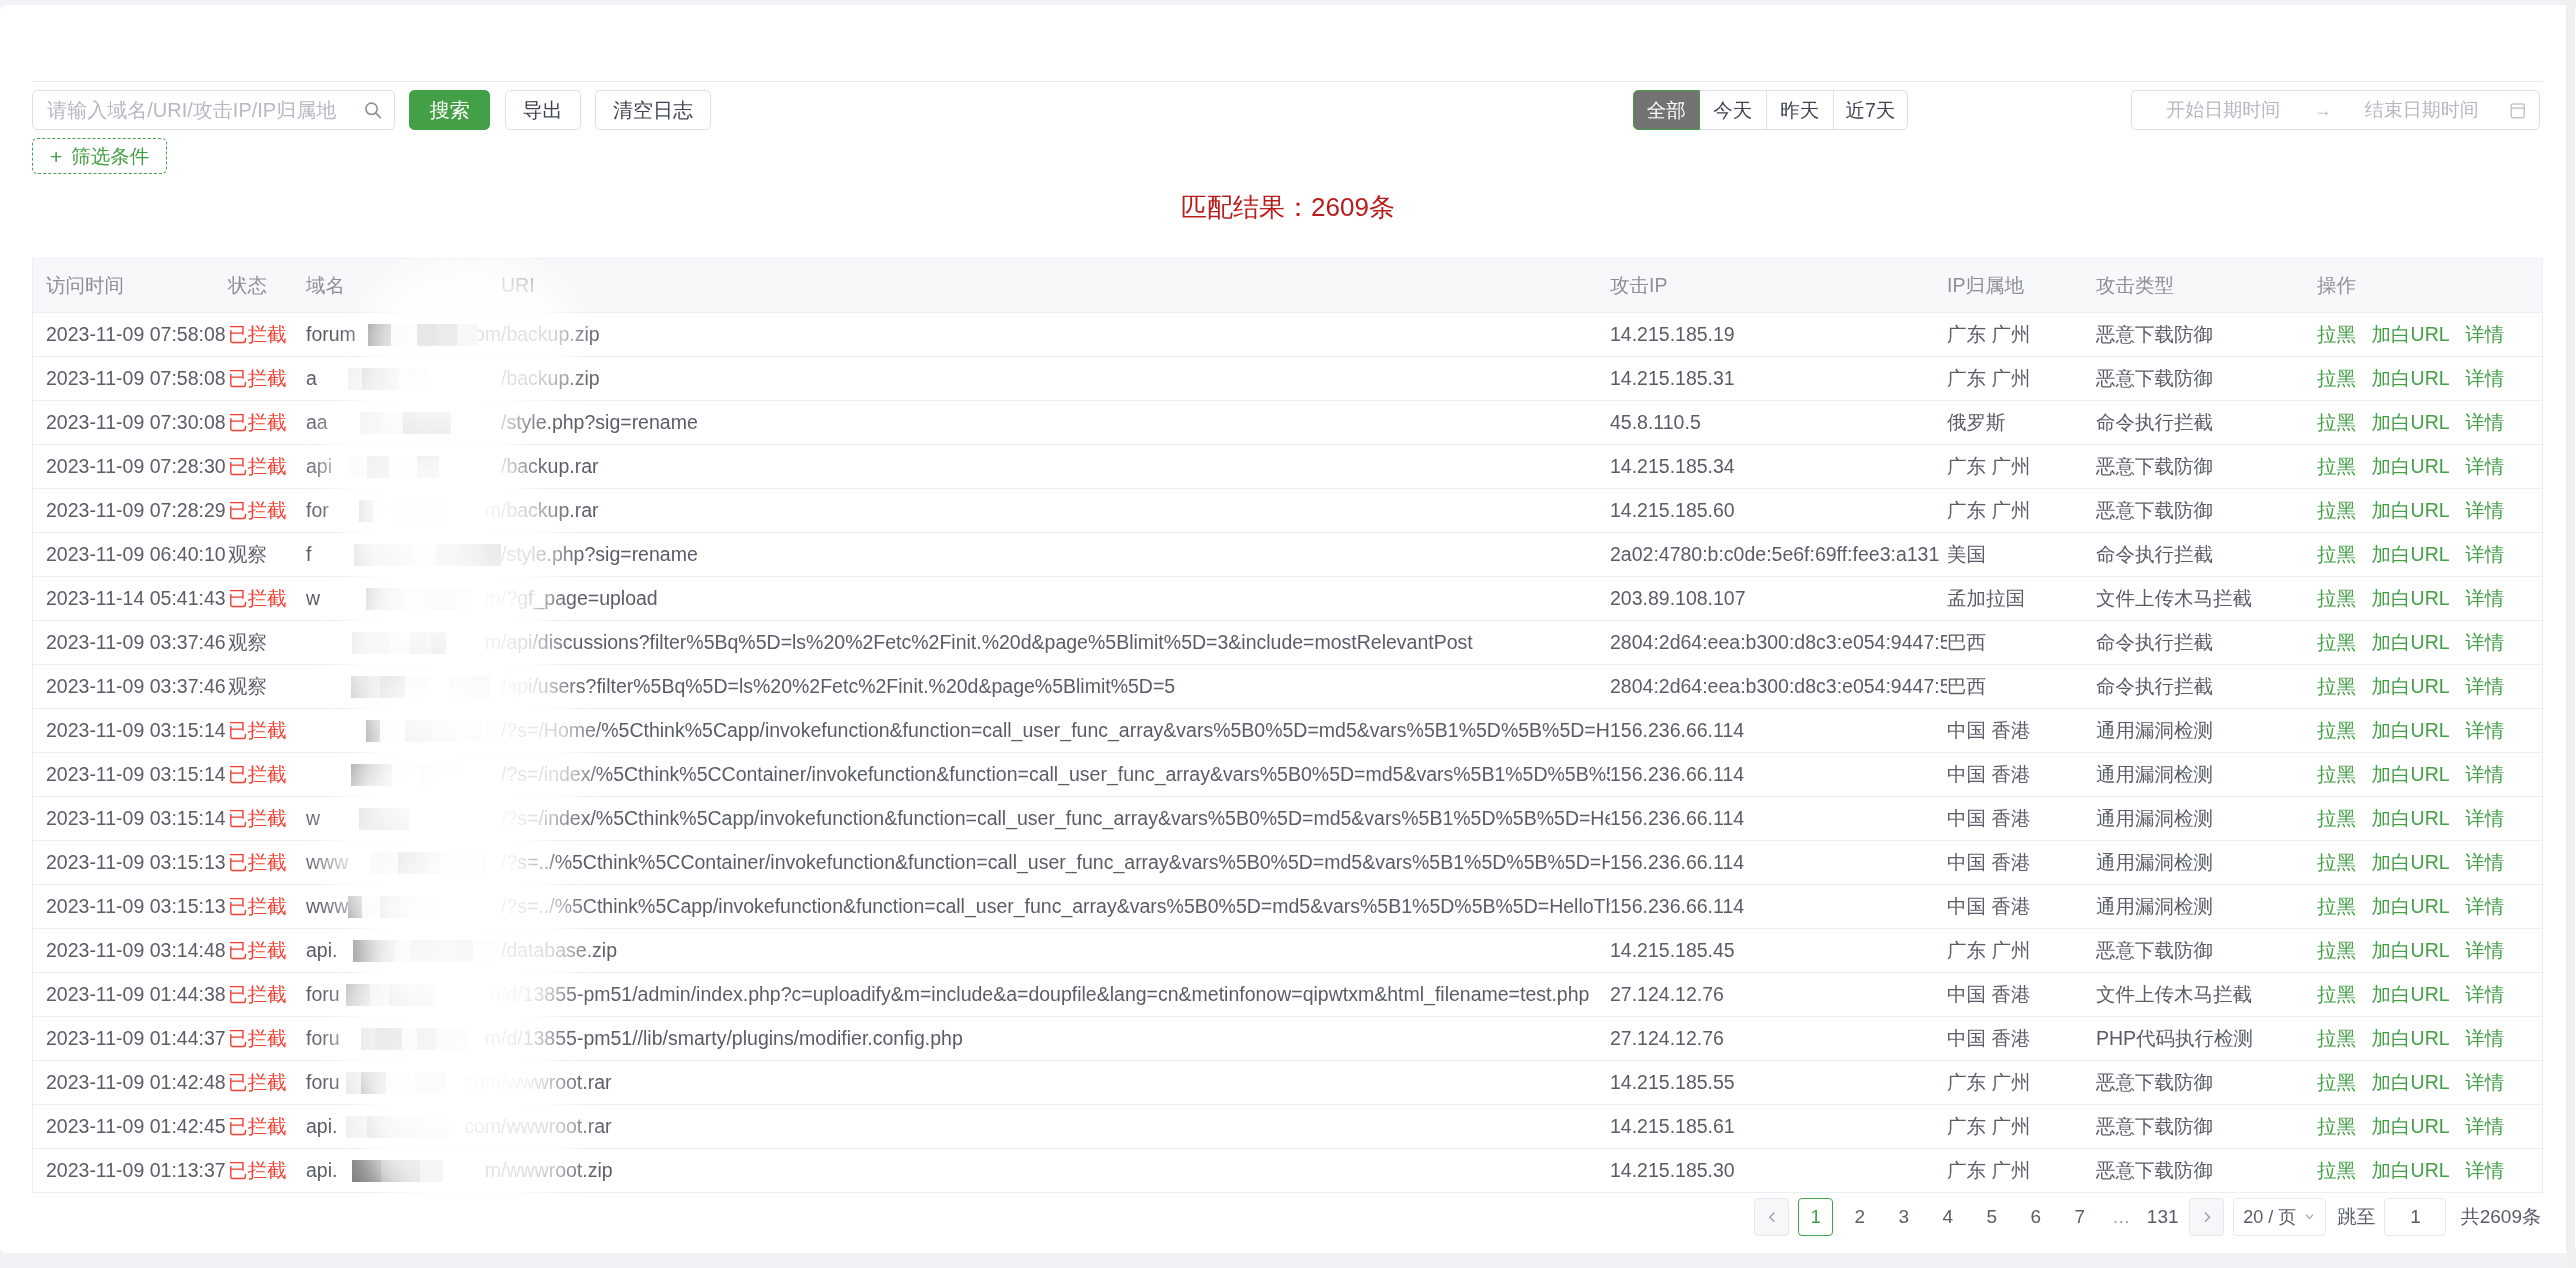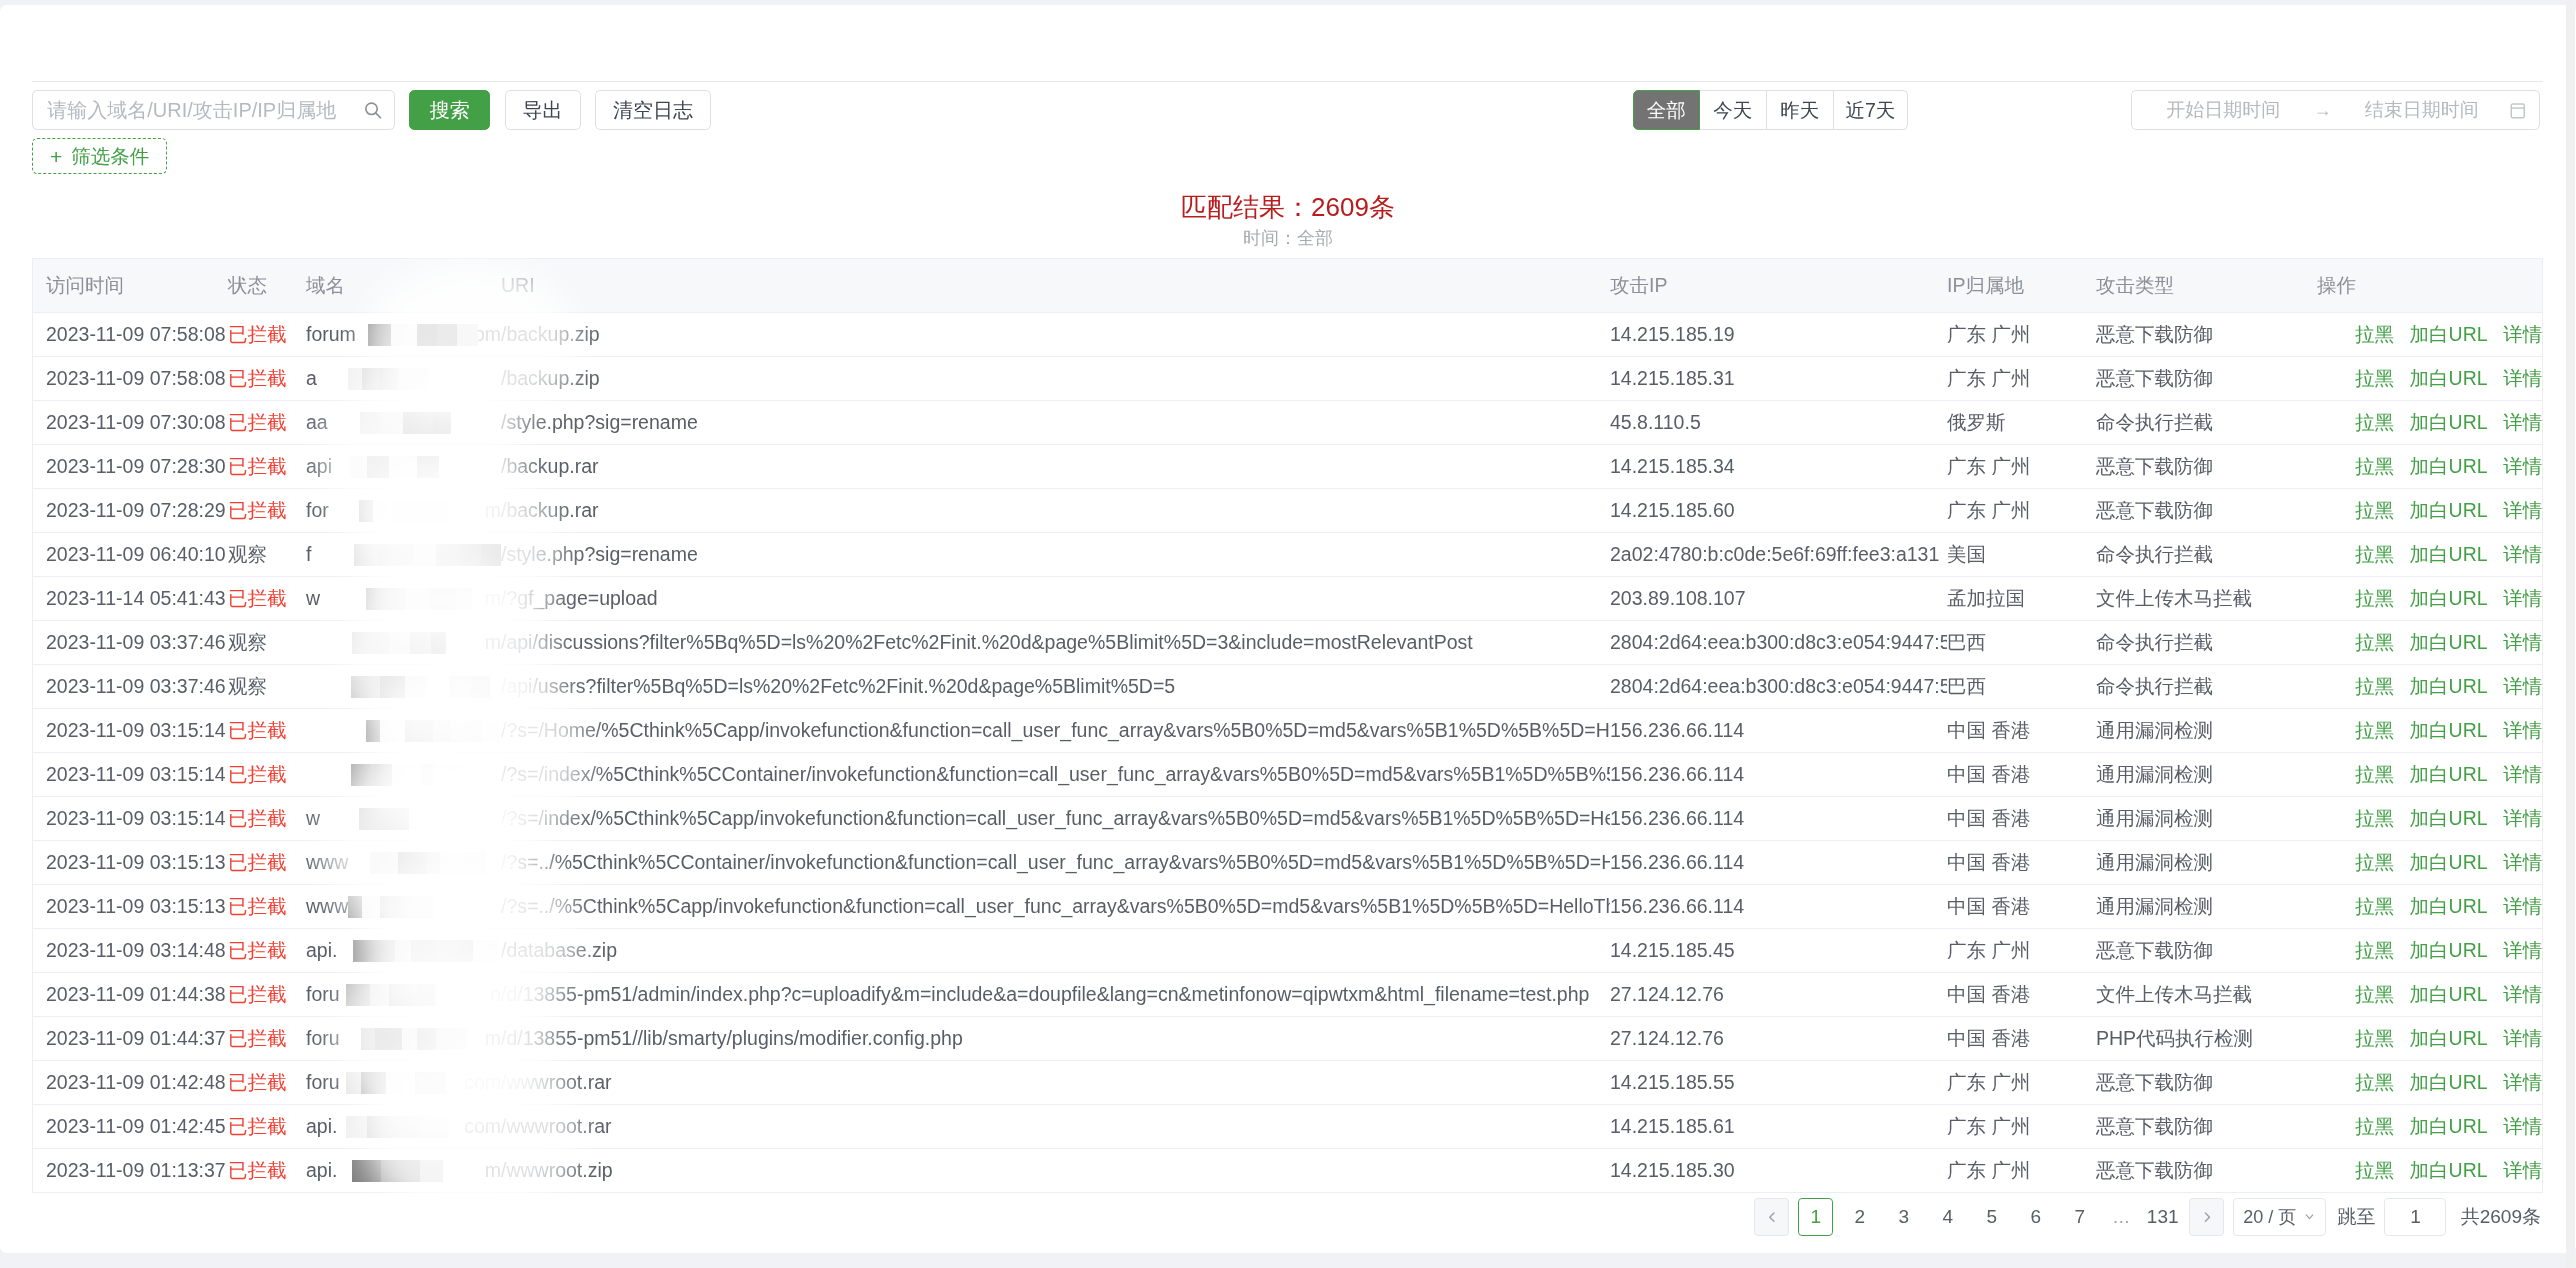--- a/index.html
+++ b/index.html
@@ -261,21 +261,21 @@
   .c-uri   { width: 1109px; }
   .c-ip    { width: 337px; }
   .c-loc   { width: 149px; }
   .c-type  { width: 221px; }
   .c-op    { width: 227px; }
 
   th.c-time  { padding-left: 13px; }
   .state-blocked { color: #f04134; }
   .state-observe { color: #585d66; }
 
-  .op-links { display: flex; gap: 15.6px; margin-left: 38px; }
+  .op-links { display: flex; gap: 15.6px; }
   .op-link {
     color: #44a047;
     font-size: 19.5px;
     cursor: pointer;
     text-decoration: none;
     white-space: nowrap;
   }
 
   
   .dom-cell { position: relative; display: flex; align-items: center; height: 100%; }
@@ -420,21 +420,20 @@
       <span class="cal-icon">
         <svg viewBox="0 0 24 24" width="19.5" height="21" fill="none" stroke="#c3c6cc" stroke-width="1.8">
           <rect x="4" y="4" width="16" height="17" rx="2"></rect>
           <line x1="4" y1="9" x2="20" y2="9"></line>
         </svg>
       </span>
     </div>
 
     <div class="result-head">
       <div class="result-title">匹配结果：2609条</div>
-      <div class="result-sub">时间：全部</div>
     </div>
 
     <div class="table-wrap">
       <table>
         <thead>
           <tr>
             <th class="c-time">访问时间</th>
             <th class="c-state">状态</th>
             <th class="c-dom">域名</th>
             <th class="c-uri">URI</th>

